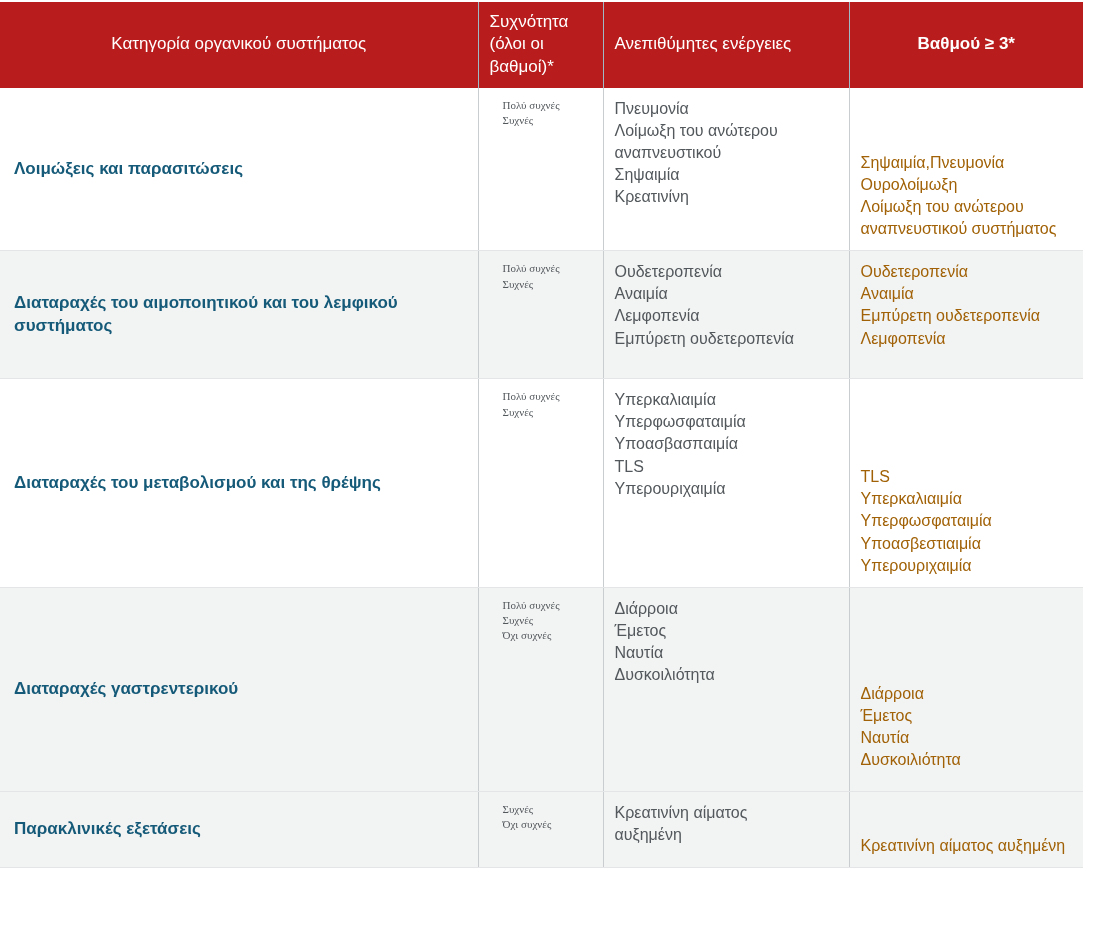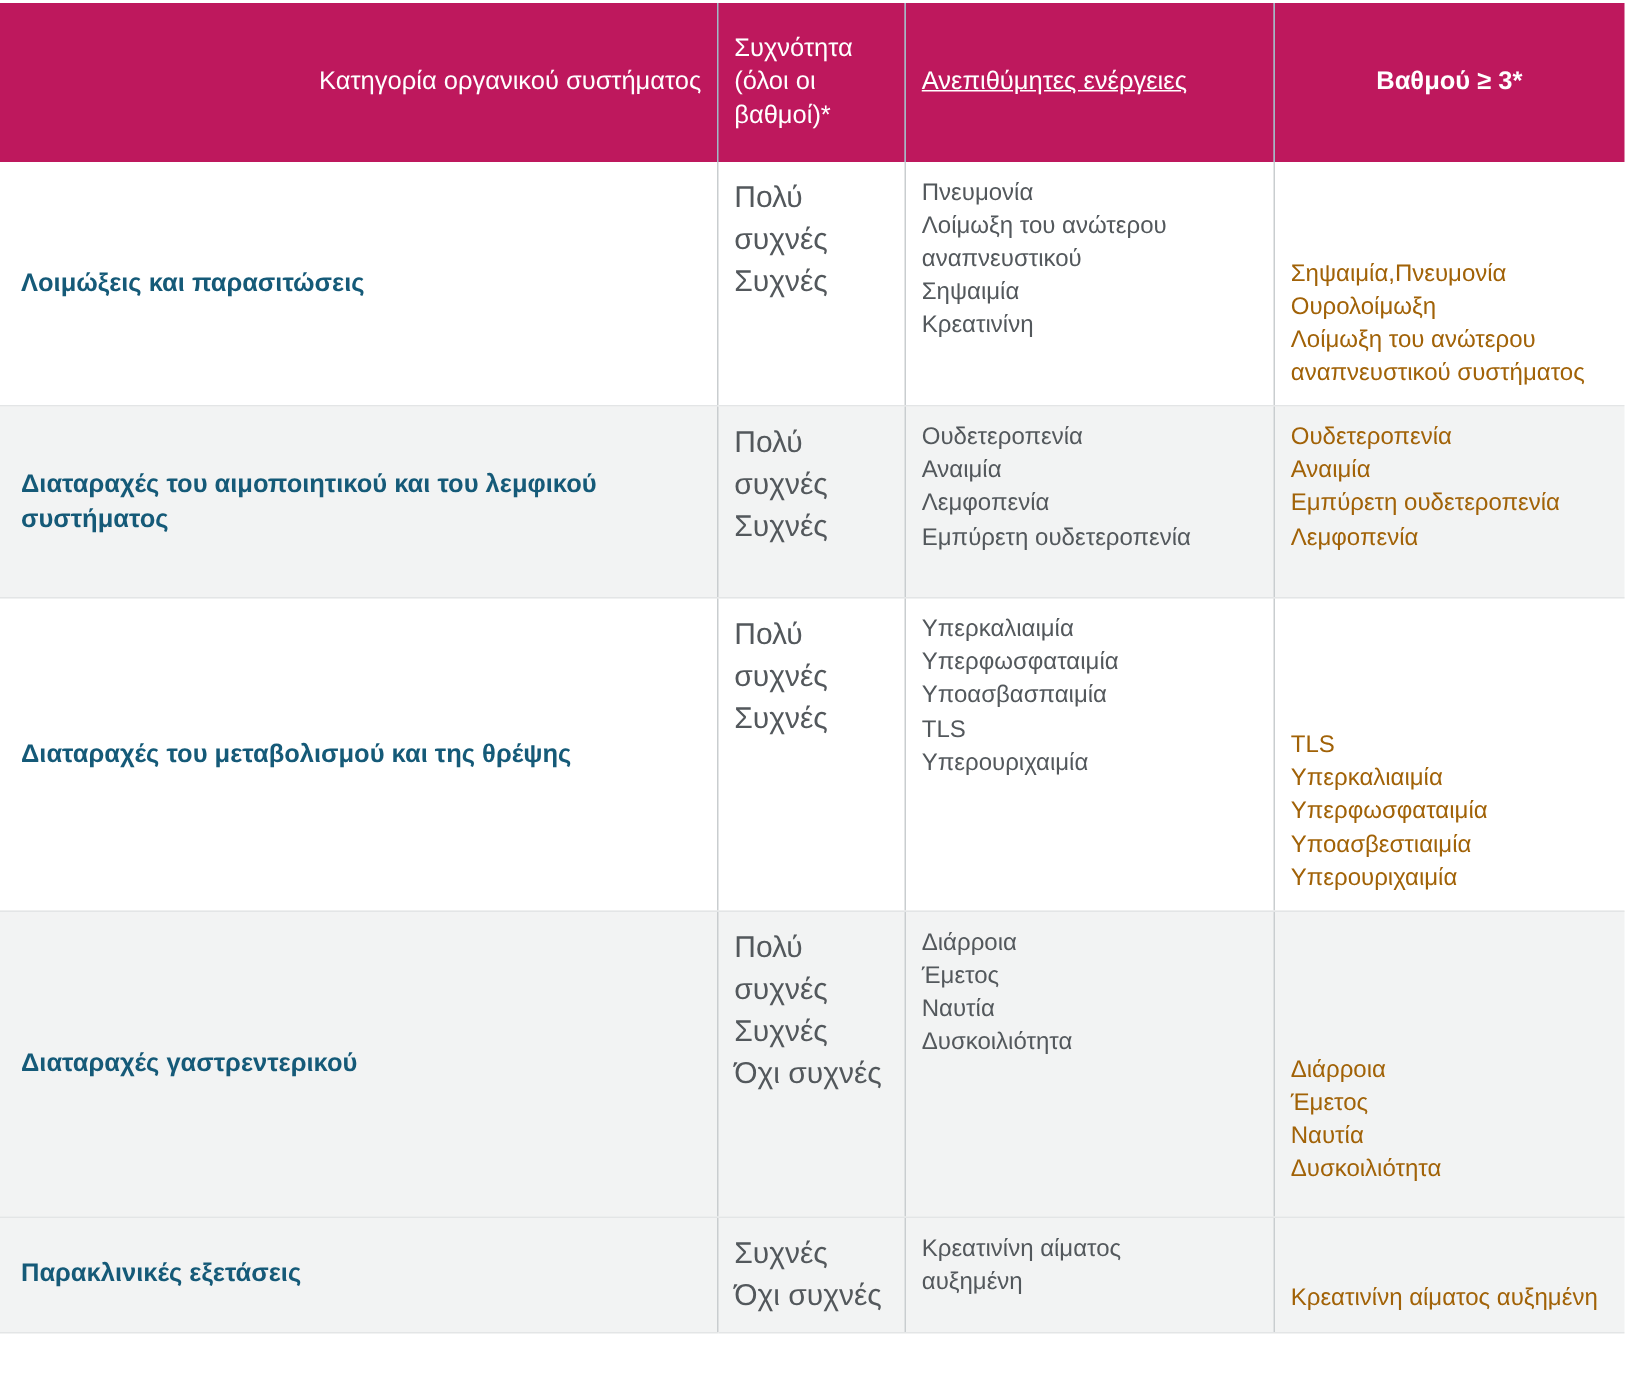--- a/index.html
+++ b/index.html
@@ -30,43 +30,42 @@
     margin: 0;
   }
 
   col.c-soc   { width: 478px; }
   col.c-freq  { width: 125px; }
   col.c-ae    { width: 246px; }
   col.c-gr3   { width: 234px; }
 
   
   thead th {
-    background: #be185d;
+    background: #b91c1c;
     color: #ffffff;
     font-weight: normal;
     font-size: 17px;
     line-height: 1.33;
     vertical-align: middle;
     padding: 8px 10px 9px 10px;
     box-sizing: border-box;
-    height: 106px;
+    height: 86px;
   }
   th.h-soc {
-    text-align: right;
+    text-align: center;
   }
   th.h-freq {
     text-align: left;
     border-left: 1px solid #9fb9c6;
     padding-left: 11px;
   }
   th.h-ae {
     text-align: left;
     border-left: 1px solid #9fb9c6;
     padding-left: 11px;
-    text-decoration: underline;
   }
   th.h-gr3 {
     text-align: center;
     border-left: 1px solid #9fb9c6;
     font-weight: bold;
   }
 
   
   tbody tr.row-white td { background: #ffffff; }
   tbody tr.row-gray  td { background: #f2f3f3; }
@@ -82,24 +81,25 @@
   td.cell-soc {
     font-size: 17px;
     font-weight: bold;
     color: #155a78;
     vertical-align: middle;
     padding: 6px 14px 6px 14px;
     line-height: 1.35;
   }
   td.cell-freq {
     border-left: 1px solid #c9cdcf;
-    font-size: 20px;
+    font-size: 11px;
     color: #53585c;
-    padding: 10px 8px 10px 11px;
+    padding: 10px 8px 10px 24px;
     line-height: 1.4;
+    font-family: Liberation Serif, serif;
   }
   td.cell-ae {
     border-left: 1px solid #c9cdcf;
     font-size: 16px;
     color: #53585c;
     padding: 10px 8px 10px 11px;
     line-height: 1.38;
     margin-top: 34px;
   }
   td.cell-gr3 {

